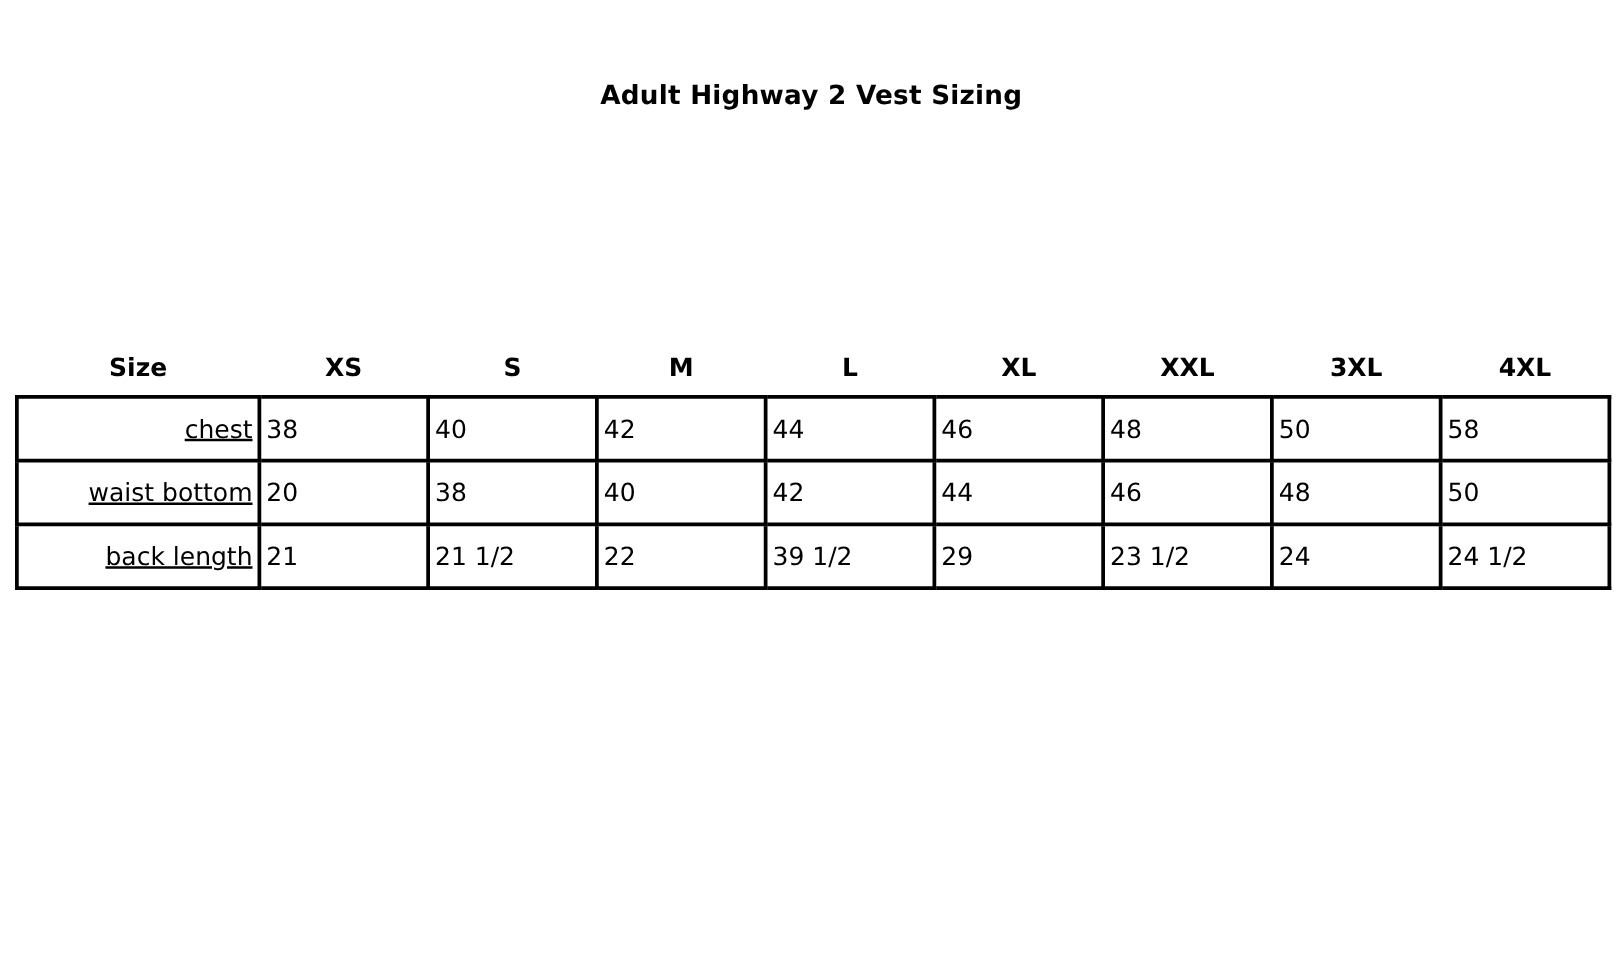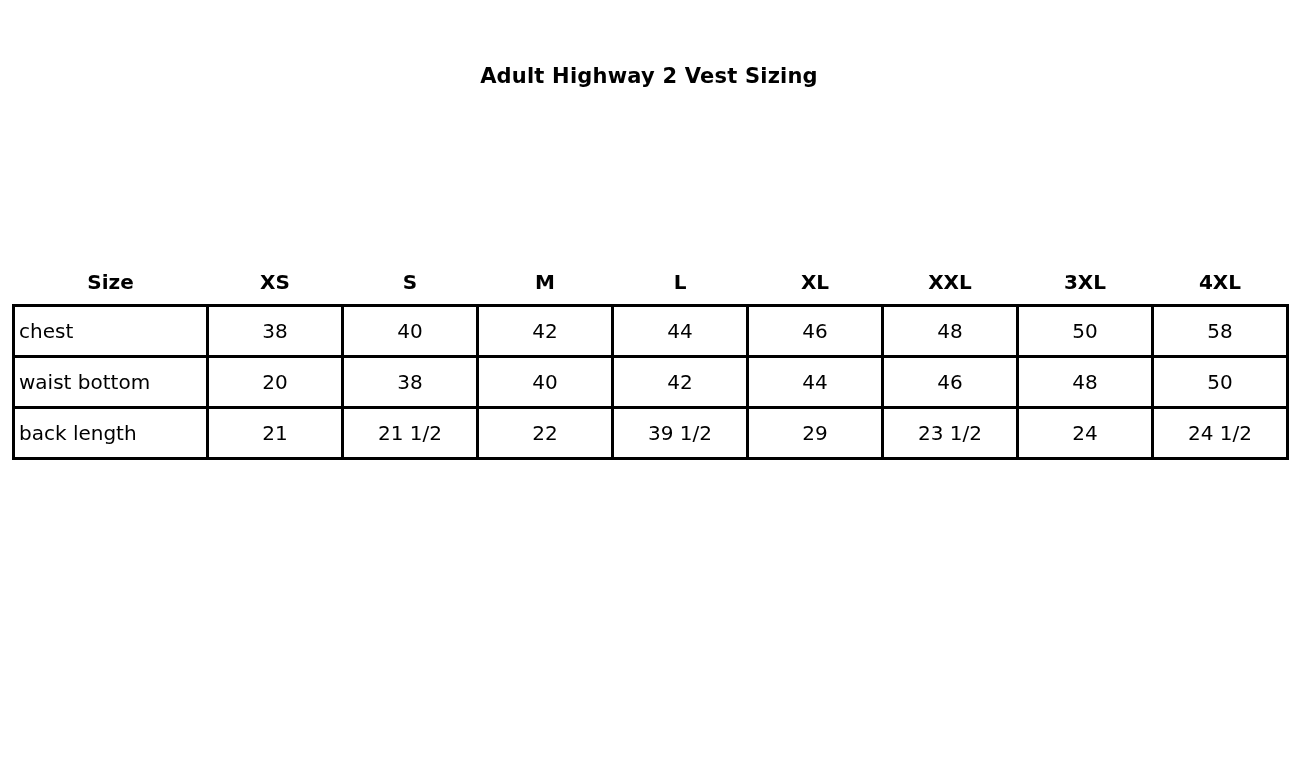--- a/index.html
+++ b/index.html
@@ -26,21 +26,21 @@
     left: 0;
     width: 1298px;
     text-align: center;
     font-size: 21px;
     font-weight: bold;
     letter-spacing: 0.2px;
   }
   .sizing-block {
     position: absolute;
     left: 12px;
-    top: 270px;
+    top: 282px;
     width: 1010px;
   }
   table.size-table {
     border-collapse: collapse;
     table-layout: fixed;
     width: 1274px;
   }
   table.size-table col.label-col { width: 194px; }
   table.size-table col.size-col  { width: 135px; }
   thead th {
@@ -50,27 +50,28 @@
     border: none;
     background: #ffffff;
   }
   thead th.label-head {
     text-align: center;
   }
   tbody td {
     border: 3px solid #000000;
     font-size: 20px;
     font-weight: normal;
-    text-align: center;
+    text-align: left;
     height: 48px;
     padding: 0 4px;
     background: #ffffff;
   }
   tbody td.row-label {
-    text-align: left;
+    text-align: right;
+    text-decoration: underline;
   }
 </style>
 </head>
 <body>
 
 <div class="page">
 
   <div class="title">Adult Highway 2 Vest Sizing</div>
 
   <div class="sizing-block">

